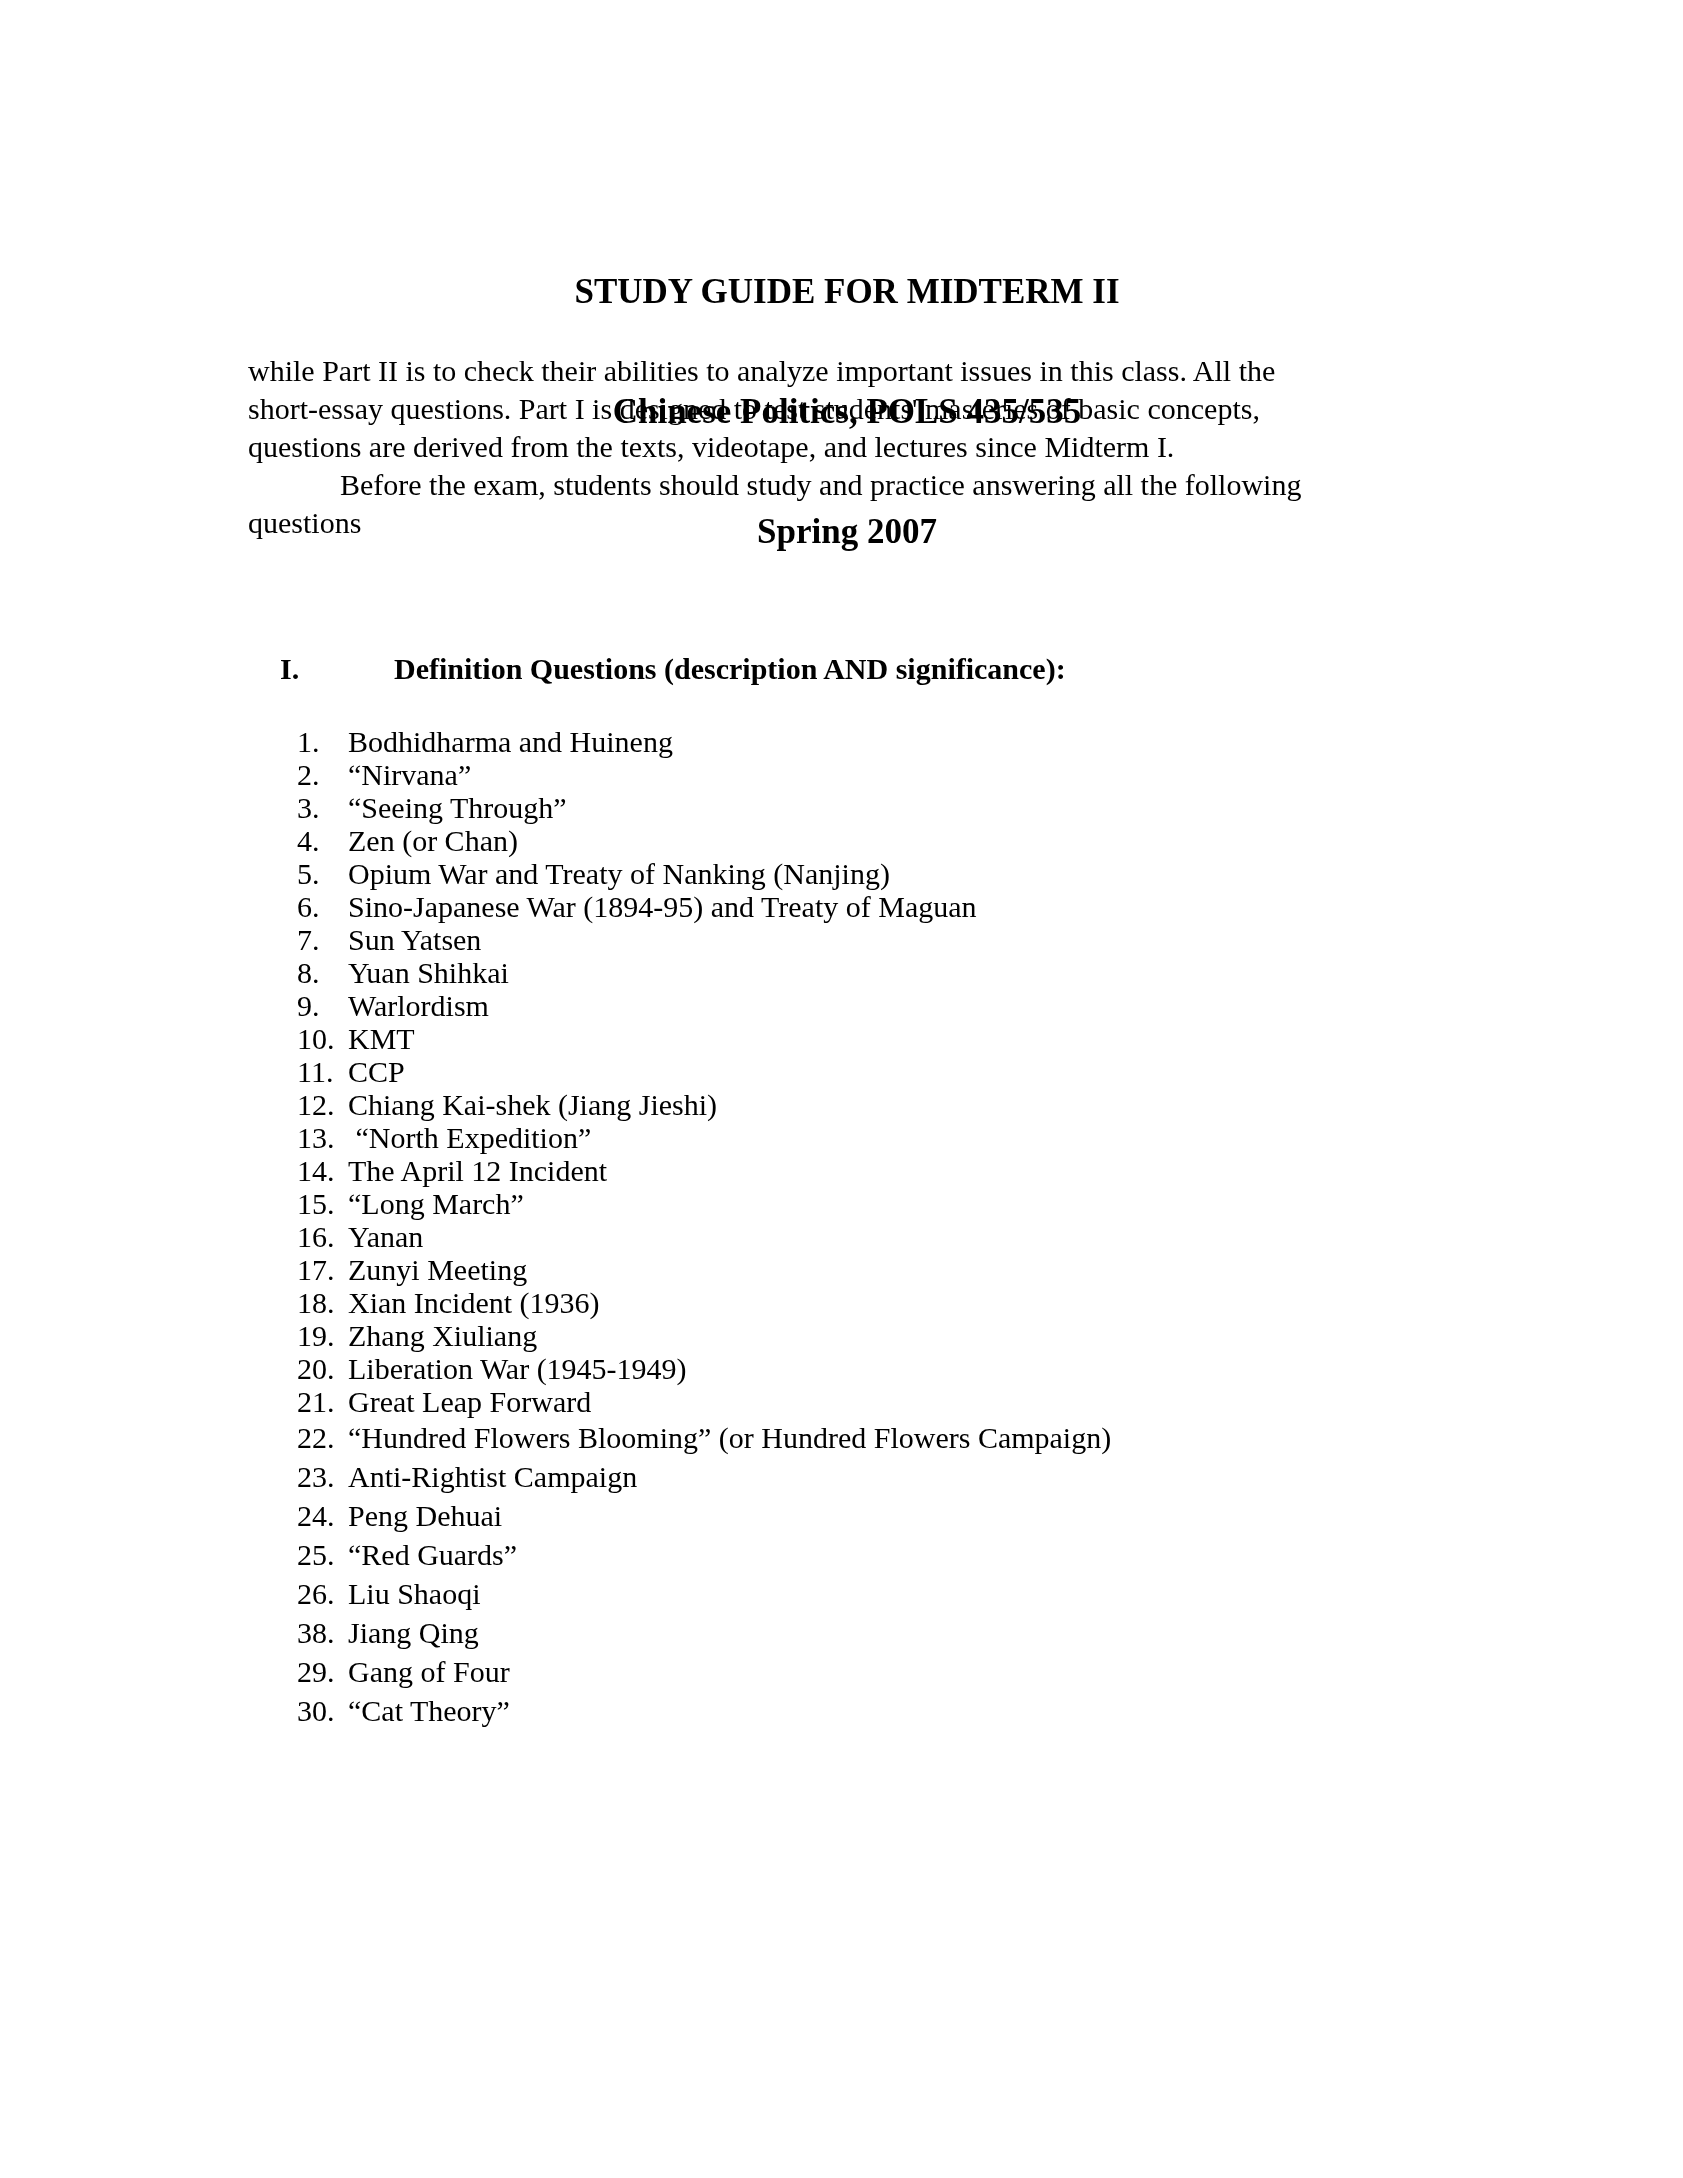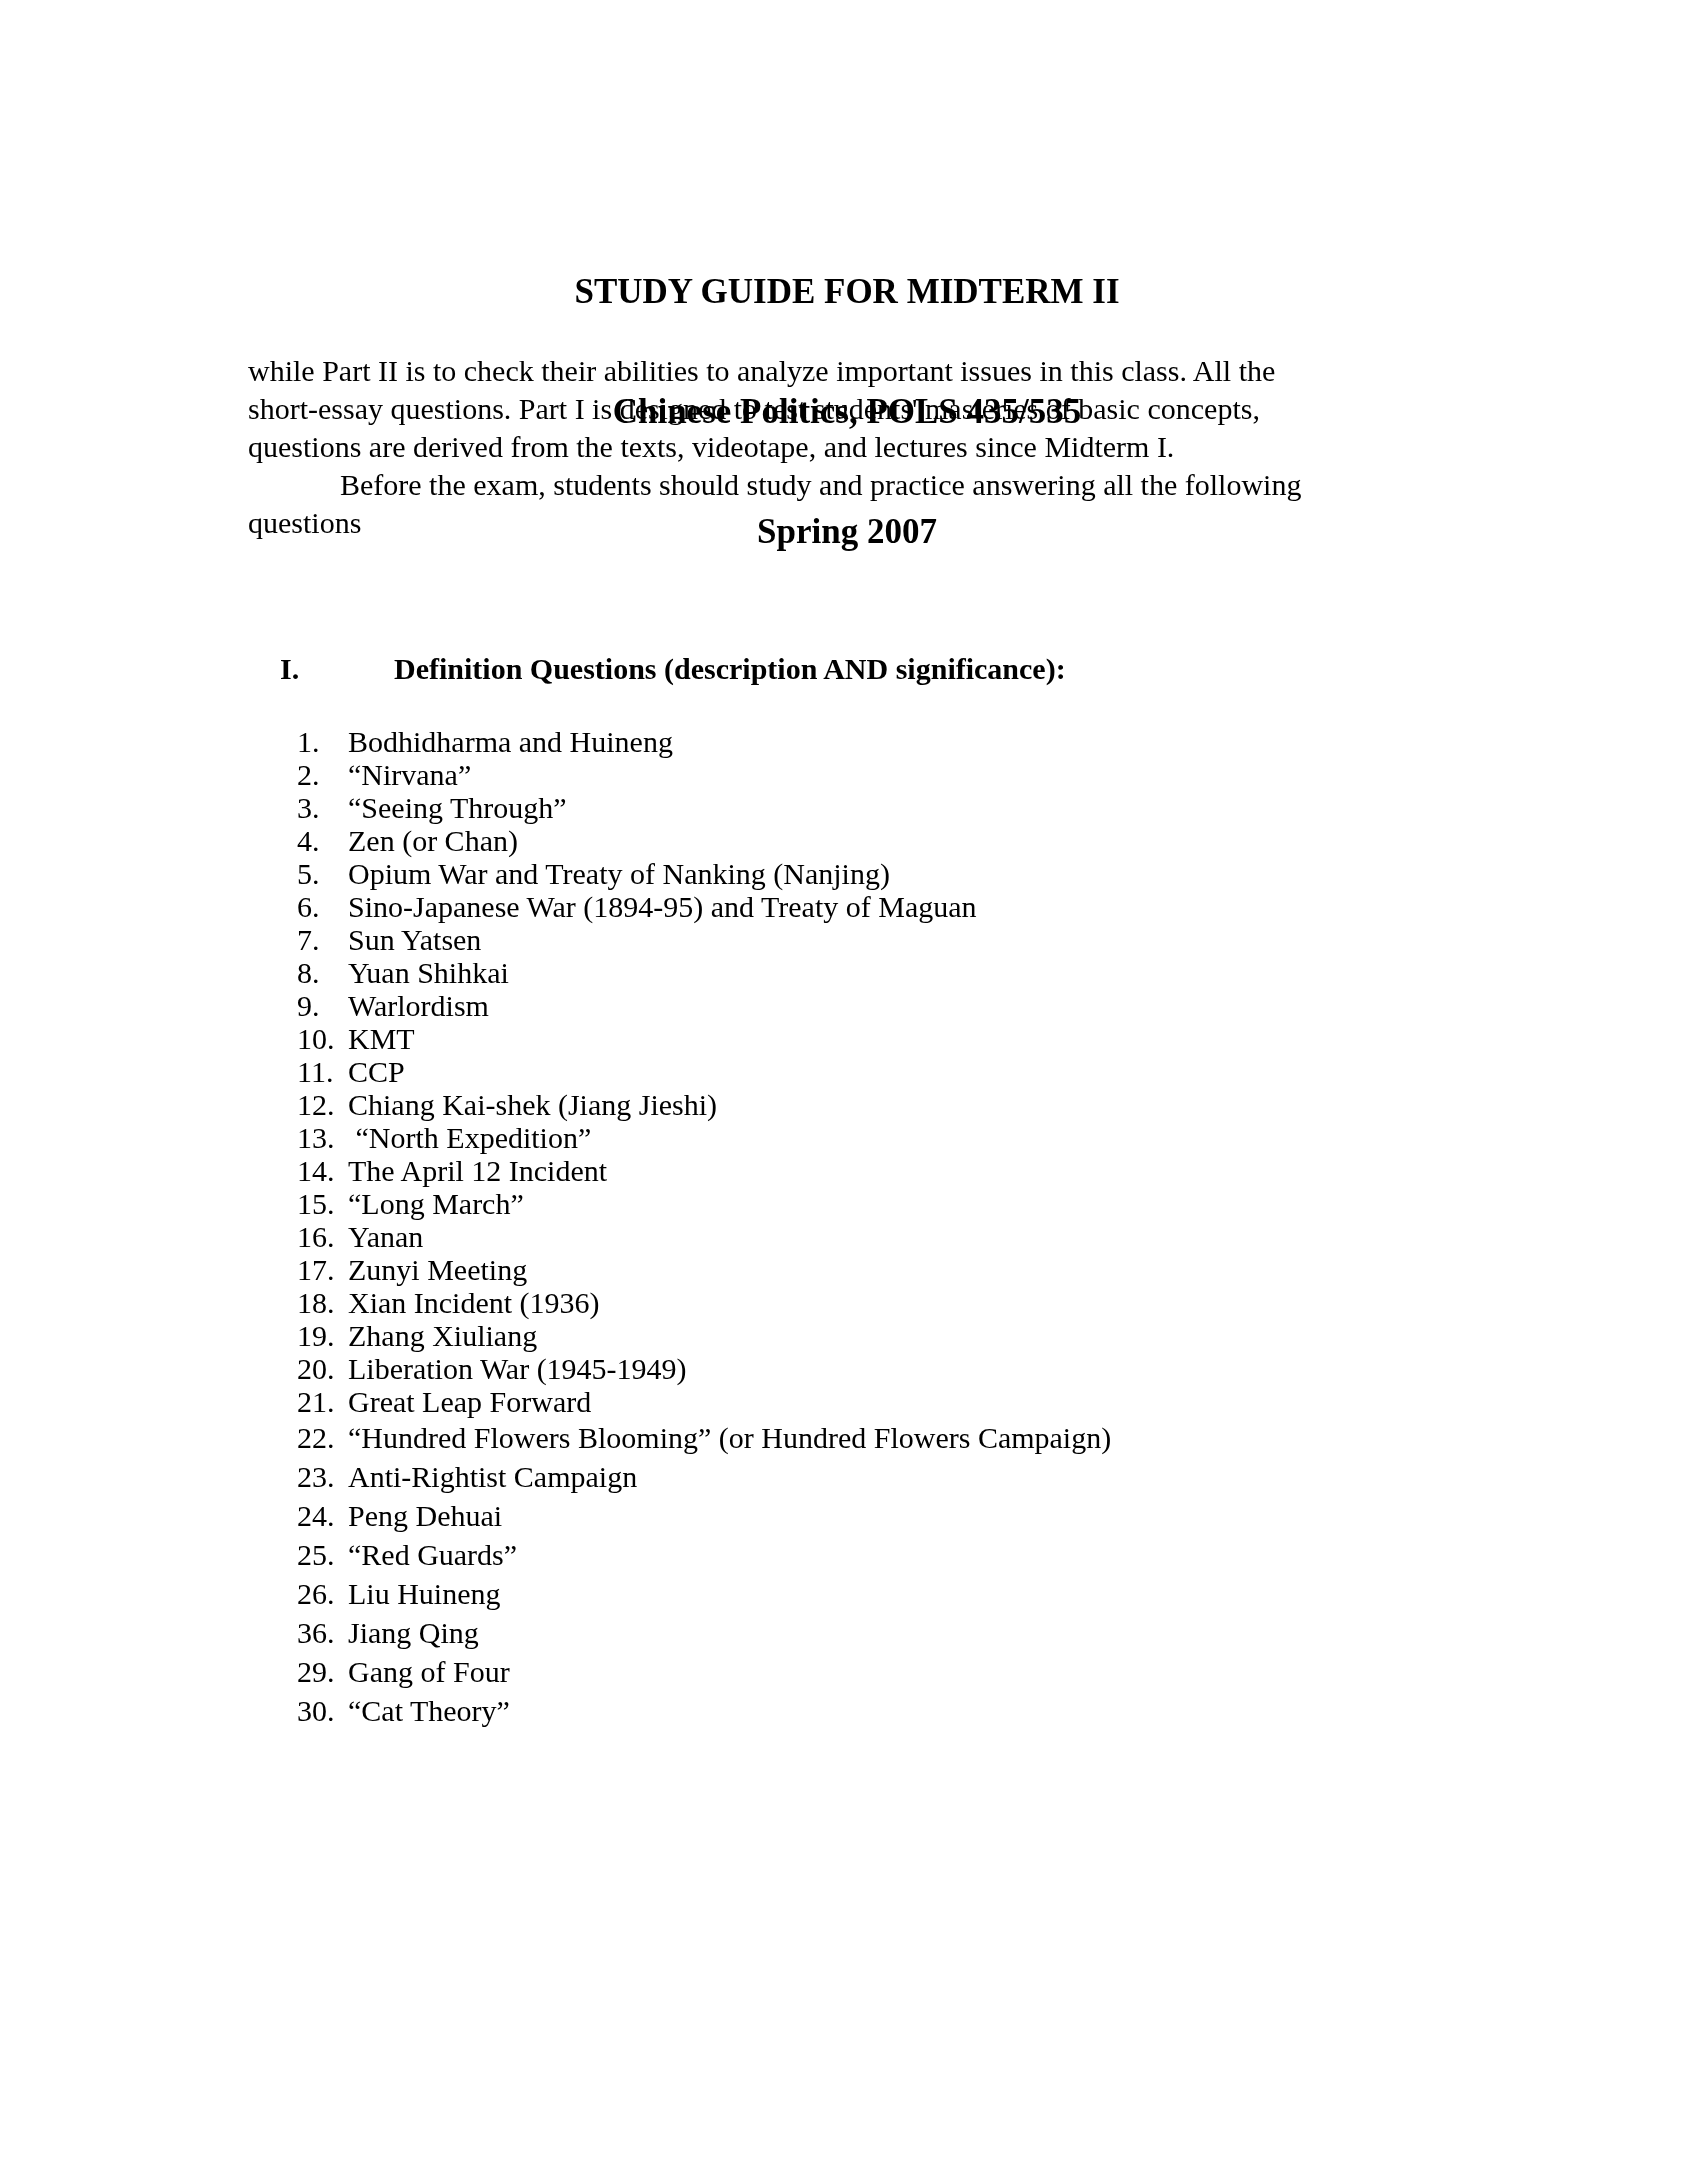--- a/index.html
+++ b/index.html
@@ -95,20 +95,20 @@
       <div class="def-row"><span class="def-num">16.</span><span class="def-text">Yanan</span></div>
       <div class="def-row"><span class="def-num">17.</span><span class="def-text">Zunyi Meeting</span></div>
       <div class="def-row"><span class="def-num">18.</span><span class="def-text">Xian Incident (1936)</span></div>
       <div class="def-row"><span class="def-num">19.</span><span class="def-text">Zhang Xiuliang</span></div>
       <div class="def-row"><span class="def-num">20.</span><span class="def-text">Liberation War (1945-1949)</span></div>
       <div class="def-row"><span class="def-num">21.</span><span class="def-text">Great Leap Forward</span></div>
       <div class="def-row wide"><span class="def-num">22.</span><span class="def-text">“Hundred Flowers Blooming” (or Hundred Flowers Campaign)</span></div>
       <div class="def-row wide"><span class="def-num">23.</span><span class="def-text">Anti-Rightist Campaign</span></div>
       <div class="def-row wide"><span class="def-num">24.</span><span class="def-text">Peng Dehuai</span></div>
       <div class="def-row wide"><span class="def-num">25.</span><span class="def-text">“Red Guards”</span></div>
-      <div class="def-row wide"><span class="def-num">26.</span><span class="def-text">Liu Huineng</span></div>
-      <div class="def-row wide"><span class="def-num">36.</span><span class="def-text">Jiang Qing</span></div>
+      <div class="def-row wide"><span class="def-num">26.</span><span class="def-text">Liu Shaoqi</span></div>
+      <div class="def-row wide"><span class="def-num">38.</span><span class="def-text">Jiang Qing</span></div>
       <div class="def-row wide"><span class="def-num">29.</span><span class="def-text">Gang of Four</span></div>
       <div class="def-row wide"><span class="def-num">30.</span><span class="def-text">“Cat Theory”</span></div>
     </div>
 
 </div>
 
 
 </body></html>

